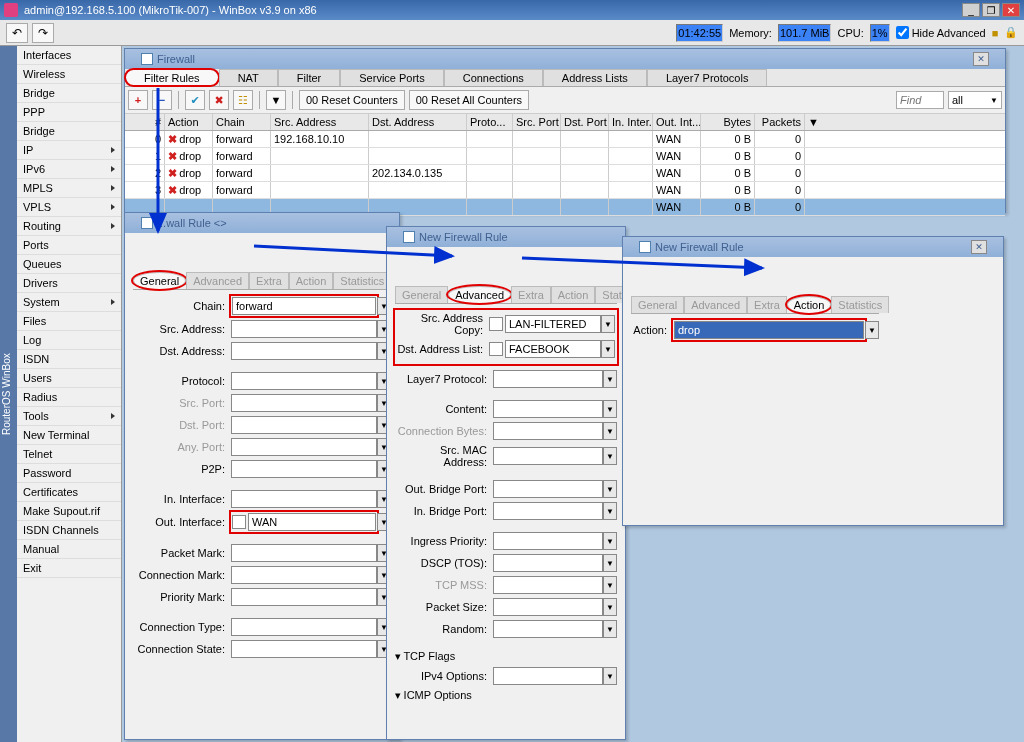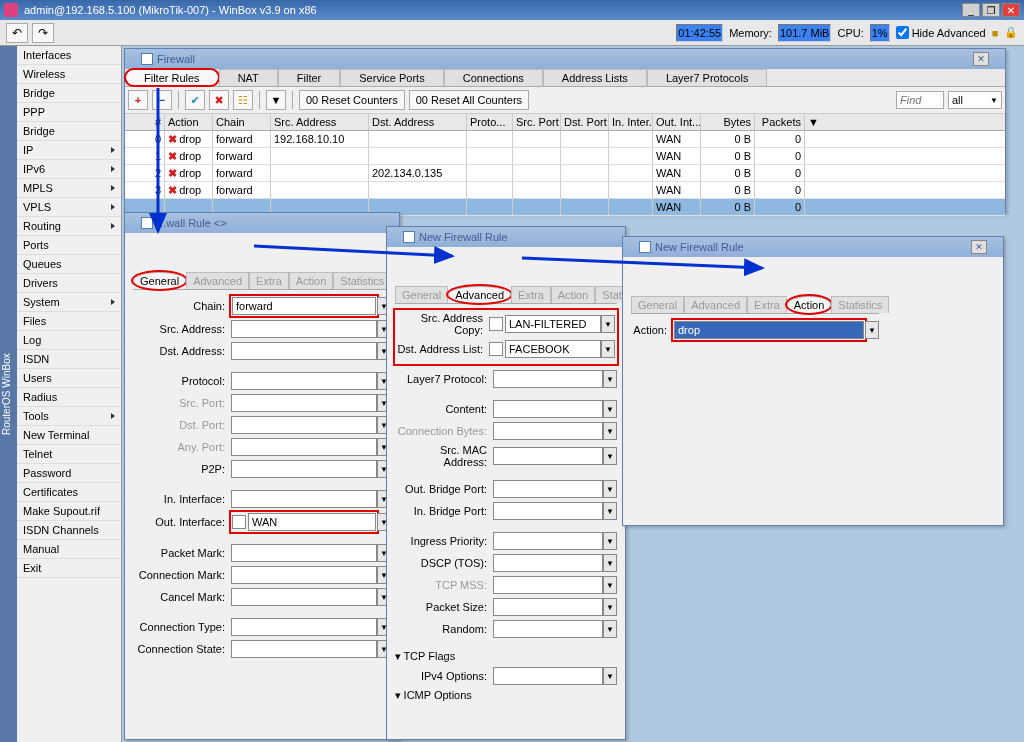--- a/index.html
+++ b/index.html
@@ -438,21 +438,21 @@
               <div class="arrow-btn">▼</div>
             </div>
             <div class="field">
               <span class="field-lbl">Connection Mark:</span>
               <div class="field-ctl" style="">
                 <div class="txt"></div>
               </div>
               <div class="arrow-btn">▼</div>
             </div>
             <div class="field">
-              <span class="field-lbl">Cancel Mark:</span>
+              <span class="field-lbl">Priority Mark:</span>
               <div class="field-ctl" style="">
                 <div class="txt"></div>
               </div>
               <div class="arrow-btn">▼</div>
             </div>
             <div style="height:8px;"></div>
             <div class="field">
               <span class="field-lbl">Connection Type:</span>
               <div class="field-ctl" style="">
                 <div class="txt"></div>

